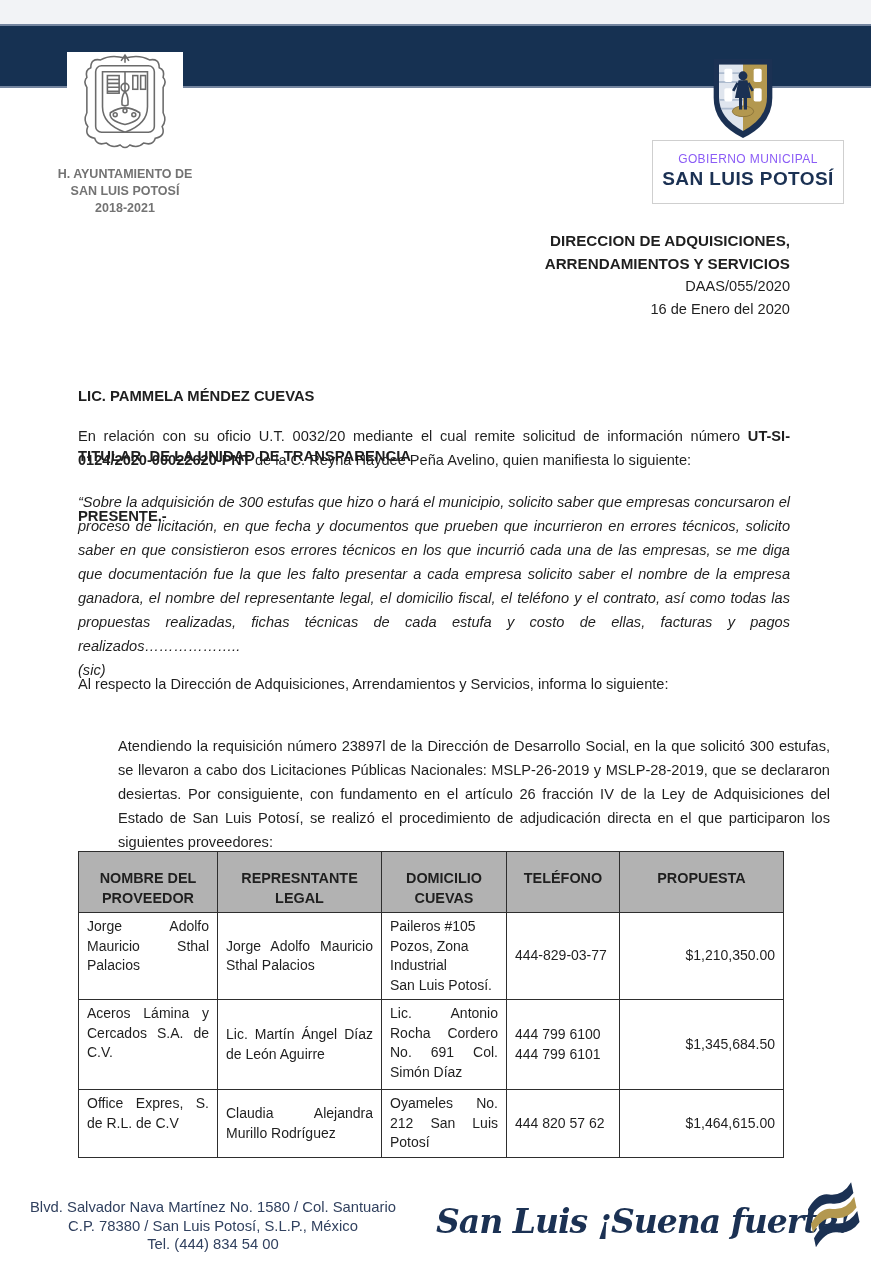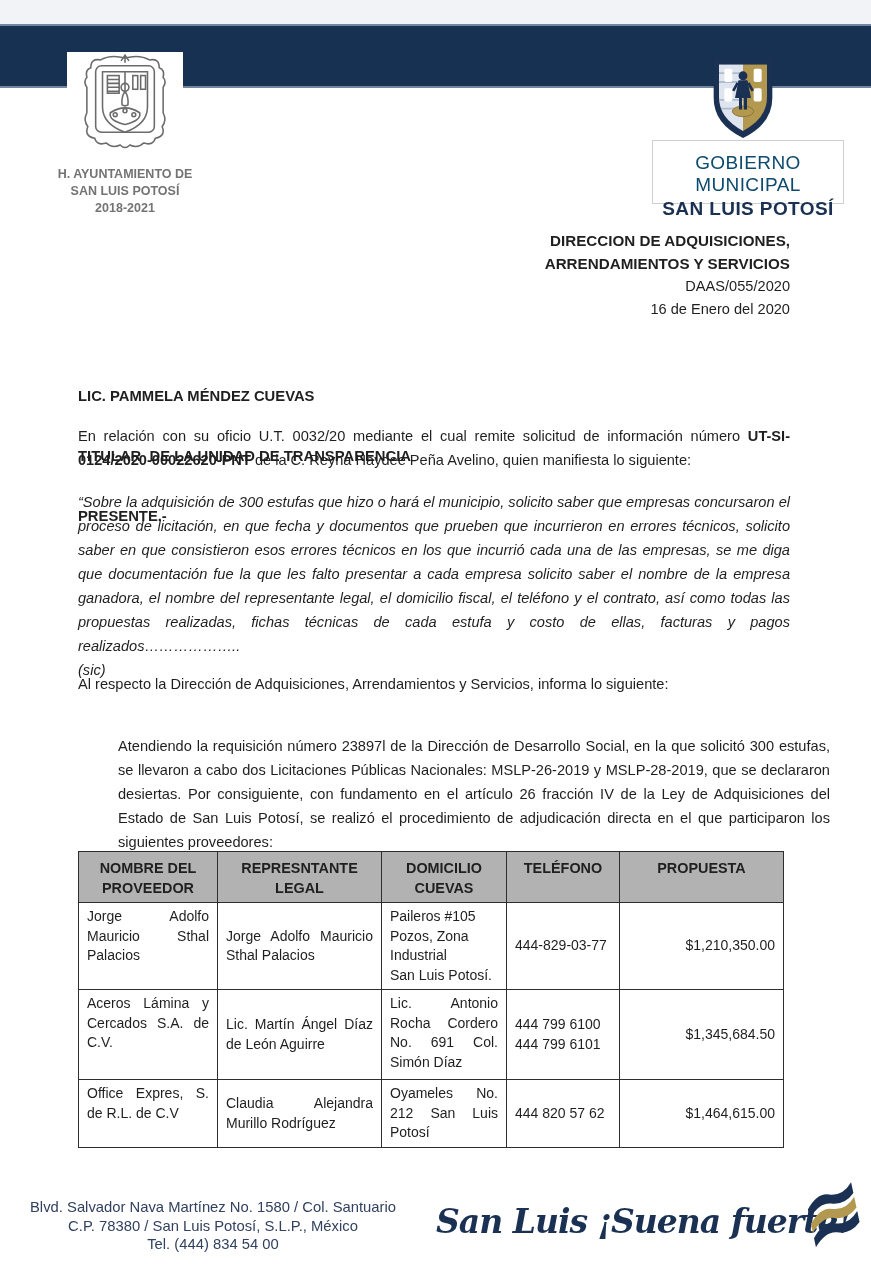--- a/index.html
+++ b/index.html
@@ -10,21 +10,21 @@
           box-shadow:inset 0 2px 0 #74859f, inset 0 -2px 0 #74859f;}
 
   
   .seal-left{position:absolute;left:40px;top:52px;width:170px;text-align:center;z-index:3;}
   .seal-art{background:#ffffff;display:inline-block;padding:0 14px;}
   .seal-caption{margin-top:12px;font-size:12.5px;font-weight:bold;color:#737373;line-height:17px;}
 
   
   .brand-box{position:absolute;left:652px;top:140px;width:190px;height:62px;background:#ffffff;
              border:1px solid #cfcfcf;text-align:center;z-index:2;}
-  .brand-line1{margin-top:11px;font-size:19px;color:#0c4a6e;letter-spacing:.4px;}
+  .brand-line1{margin-top:11px;font-size:12px;color:#8b5cf6;letter-spacing:.4px;}
   .brand-line2{margin-top:2px;font-size:19px;font-weight:bold;color:#1b3153;letter-spacing:.4px;}
   .brand-shield{position:absolute;left:711px;top:52px;z-index:3;}
 
   
   .letterhead{position:absolute;right:81px;top:230px;text-align:right;line-height:22.5px;}
   .lh-bold{font-size:15.2px;font-weight:bold;}
   .lh-reg{font-size:14.6px;}
 
   .recipient{position:absolute;left:78px;top:346px;font-weight:bold;font-size:14.8px;line-height:20px;
              white-space:pre-wrap;}
@@ -35,21 +35,21 @@
   .quote{top:490px;font-style:italic;font-family:"Liberation Sans",sans-serif;}
   .p2{top:672px;text-align:left;}
   .p3{top:734px;margin-left:40px;}
   .bold{font-weight:bold;}
 
   
   table.prov{position:absolute;left:78px;top:851px;width:705px;border-collapse:collapse;
              font-size:14px;line-height:19.5px;table-layout:fixed;}
   table.prov th, table.prov td{border:1.5px solid #2e2e2e;padding:4px 8px;}
   table.prov th{background:#b2b2b2;font-size:14.4px;font-weight:bold;text-align:center;
-                vertical-align:top;padding-top:6px;line-height:20px;}
+                vertical-align:top;padding-top:16px;line-height:20px;}
   td.c-prov{ text-align:justify;vertical-align:top;}
   td.c-rep { text-align:justify;vertical-align:middle;}
   td.c-dom { text-align:justify;vertical-align:top;}
   td.c-tel { text-align:left;vertical-align:middle;white-space:pre-line;}
   td.c-pro { text-align:right;vertical-align:middle;padding-top:14px;}
   td.pre   { white-space:pre-line;text-align:left;}
   tr.r1{height:80px;} tr.r2{height:90px;} tr.r3{height:68px;}
 
   
   .footer-left{position:absolute;left:30px;top:1198px;font-size:14.8px;color:#31415f;line-height:18.5px;text-align:center;}

